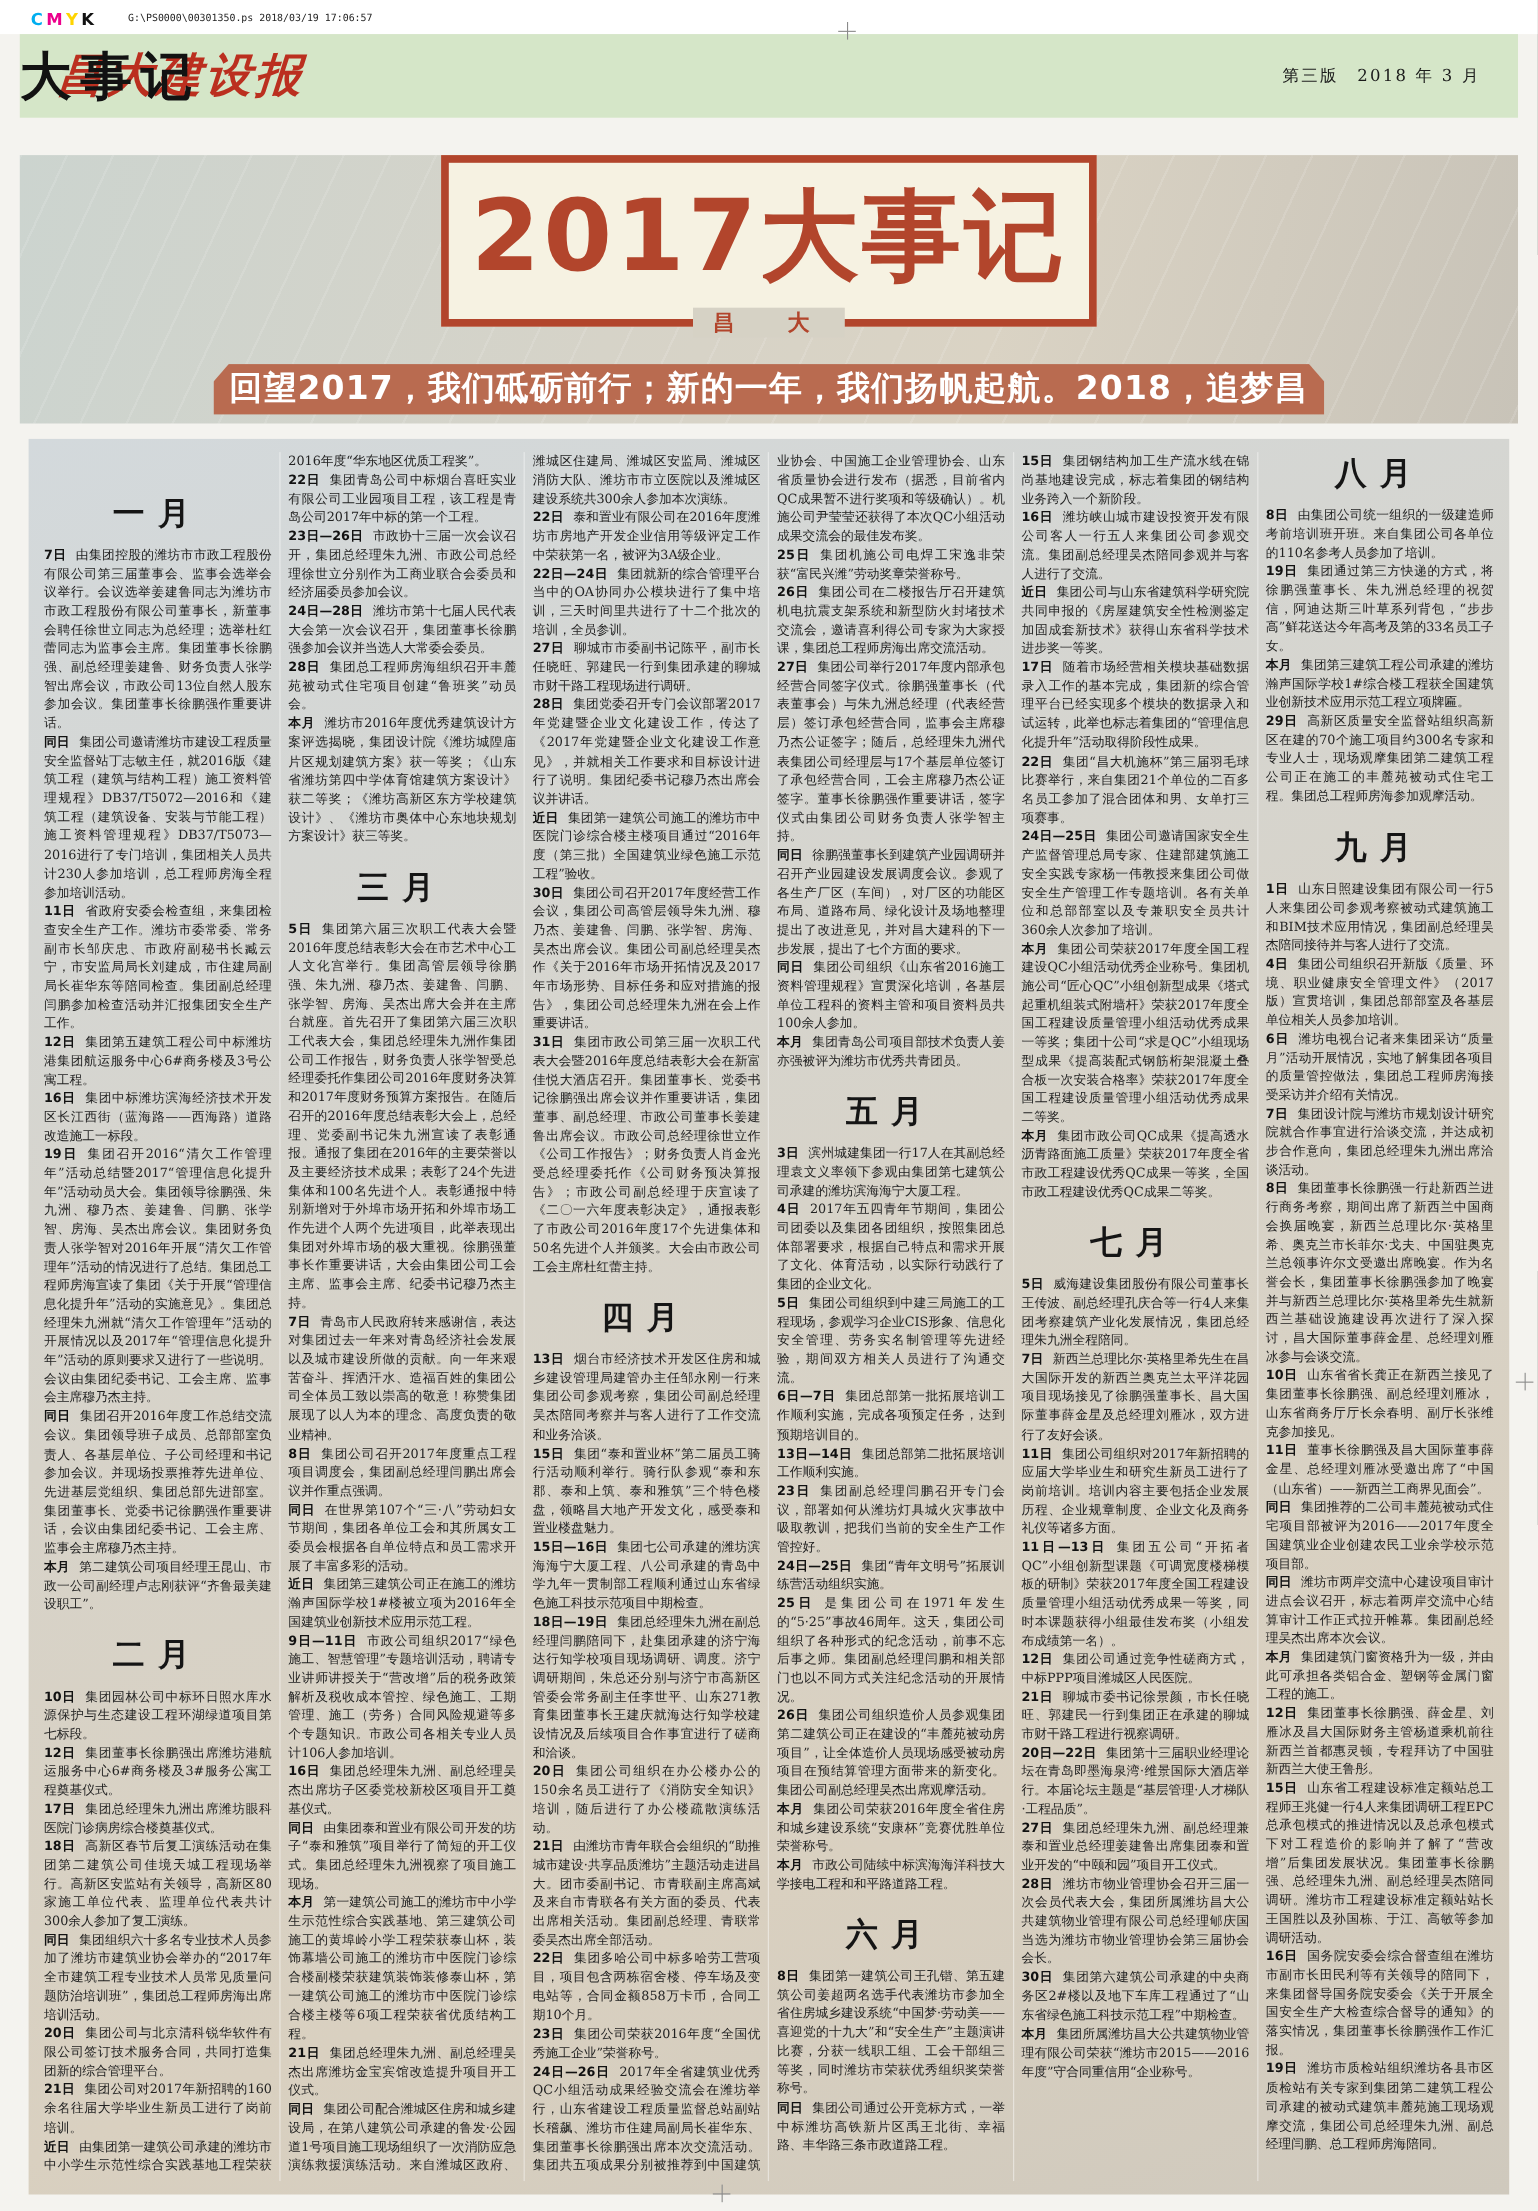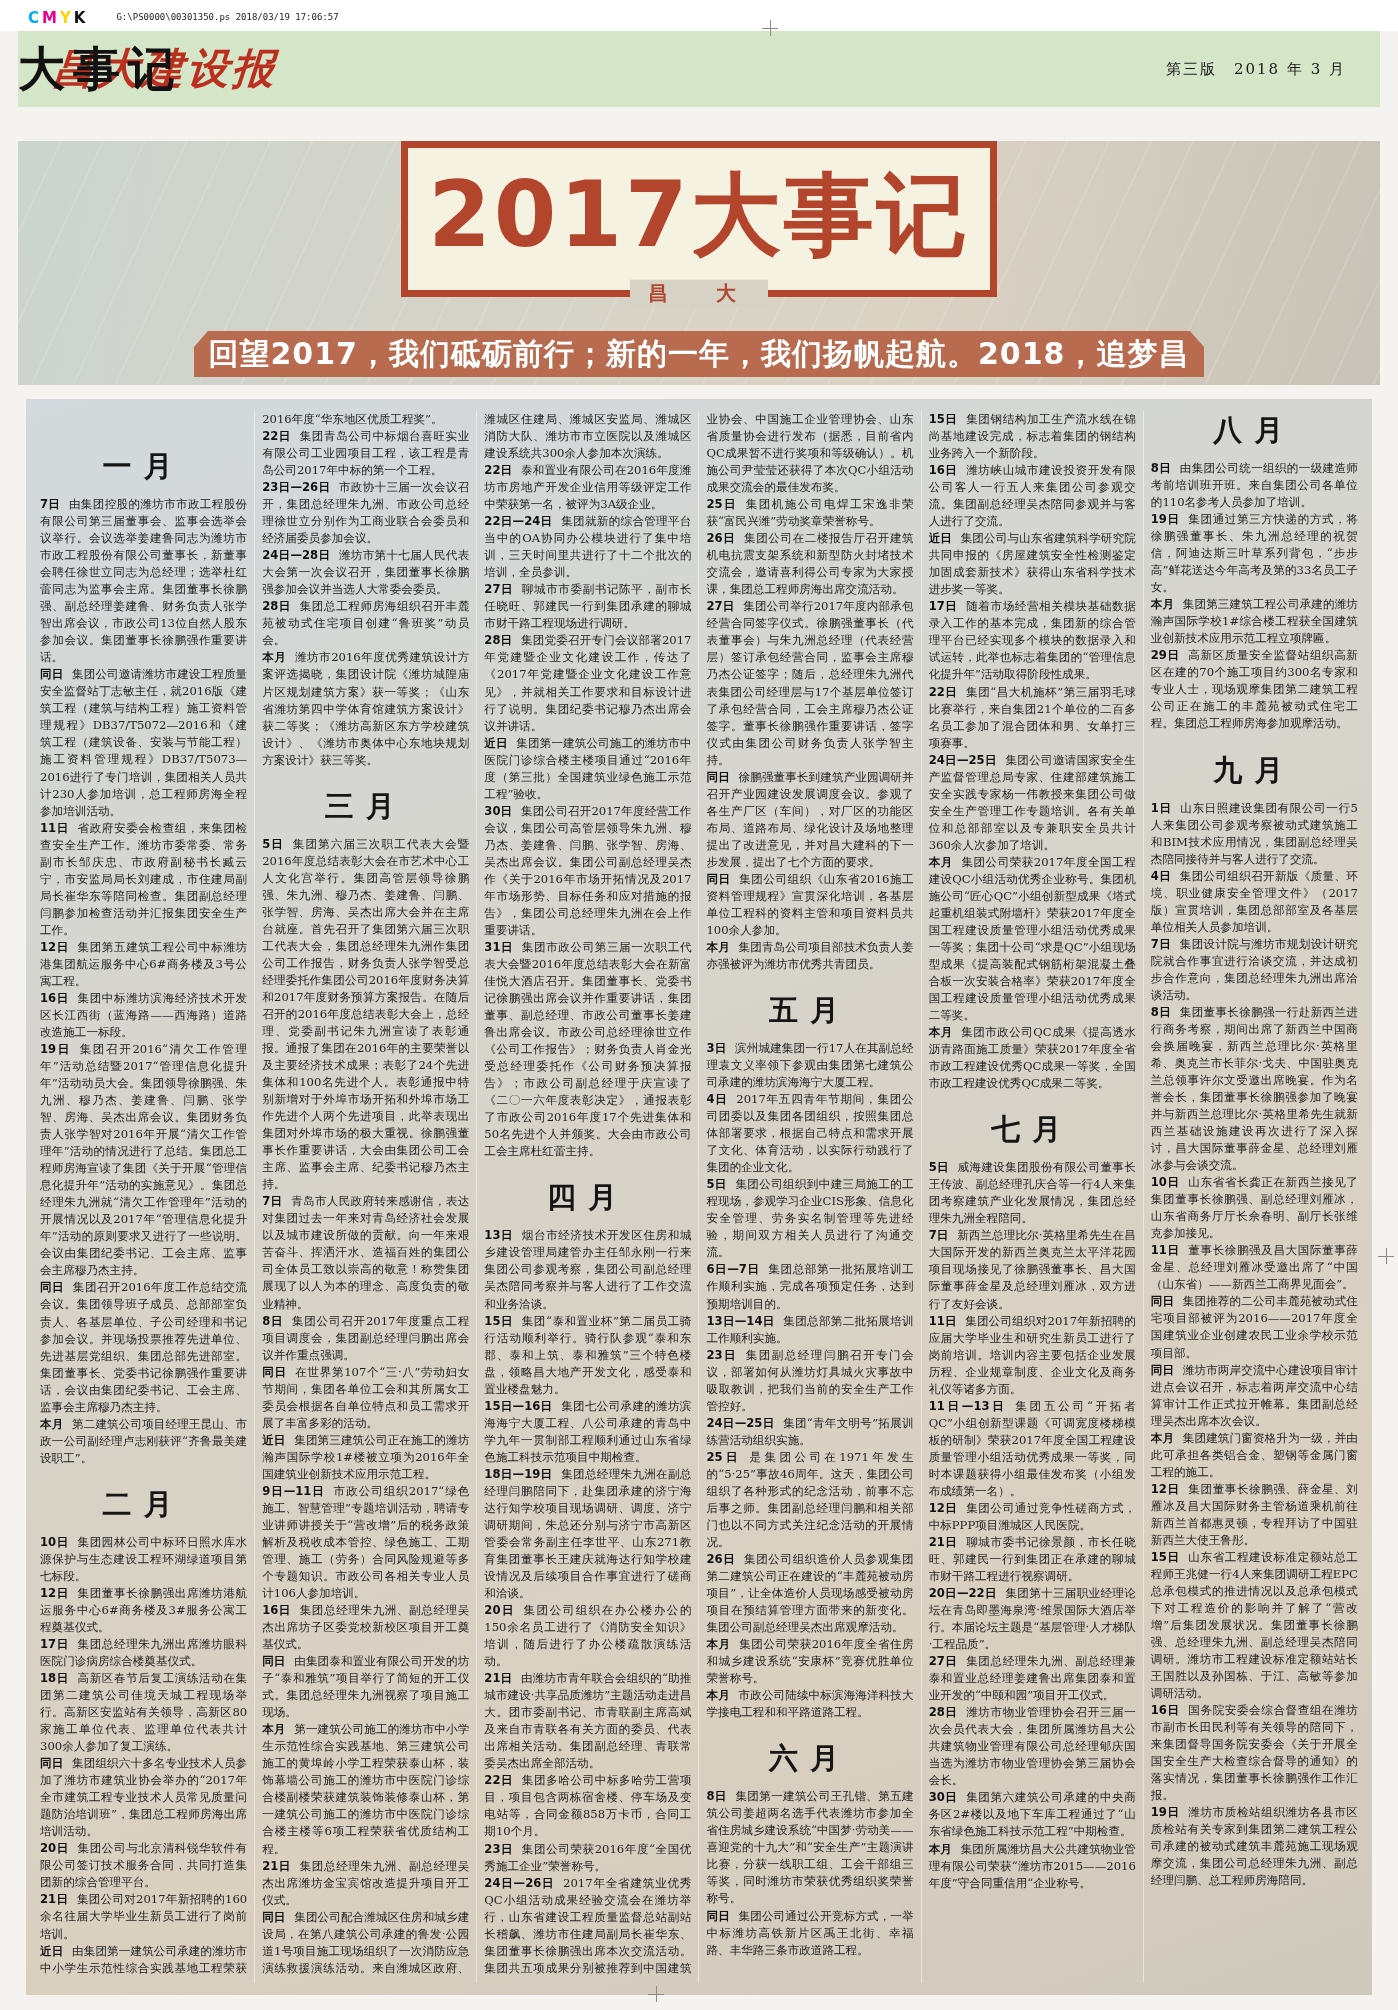--- a/index.html
+++ b/index.html
@@ -177,20 +177,21 @@
         <p class="entry"><b class="d">30日</b>集团第六建筑公司承建的中央商务区2#楼以及地下车库工程通过了“山东省绿色施工科技示范工程”中期检查。</p>
         <p class="entry"><b class="d">本月</b>集团所属潍坊昌大公共建筑物业管理有限公司荣获“潍坊市2015——2016年度”守合同重信用“企业称号。</p>
         <h2 class="month">八月</h2>
         <p class="entry"><b class="d">8日</b>由集团公司统一组织的一级建造师考前培训班开班。来自集团公司各单位的110名参考人员参加了培训。</p>
         <p class="entry"><b class="d">19日</b>集团通过第三方快递的方式，将徐鹏强董事长、朱九洲总经理的祝贺信，阿迪达斯三叶草系列背包，“步步高”鲜花送达今年高考及第的33名员工子女。</p>
         <p class="entry"><b class="d">本月</b>集团第三建筑工程公司承建的潍坊瀚声国际学校1#综合楼工程获全国建筑业创新技术应用示范工程立项牌匾。</p>
         <p class="entry"><b class="d">29日</b>高新区质量安全监督站组织高新区在建的70个施工项目约300名专家和专业人士，现场观摩集团第二建筑工程公司正在施工的丰麓苑被动式住宅工程。集团总工程师房海参加观摩活动。</p>
         <h2 class="month">九月</h2>
         <p class="entry"><b class="d">1日</b>山东日照建设集团有限公司一行5人来集团公司参观考察被动式建筑施工和BIM技术应用情况，集团副总经理吴杰陪同接待并与客人进行了交流。</p>
         <p class="entry"><b class="d">4日</b>集团公司组织召开新版《质量、环境、职业健康安全管理文件》（2017版）宣贯培训，集团总部部室及各基层单位相关人员参加培训。</p>
+        <p class="entry"><b class="d">6日</b>潍坊电视台记者来集团采访“质量月”活动开展情况，实地了解集团各项目的质量管控做法，集团总工程师房海接受采访并介绍有关情况。</p>
         <p class="entry"><b class="d">7日</b>集团设计院与潍坊市规划设计研究院就合作事宜进行洽谈交流，并达成初步合作意向，集团总经理朱九洲出席洽谈活动。</p>
         <p class="entry"><b class="d">8日</b>集团董事长徐鹏强一行赴新西兰进行商务考察，期间出席了新西兰中国商会换届晚宴，新西兰总理比尔·英格里希、奥克兰市长菲尔·戈夫、中国驻奥克兰总领事许尔文受邀出席晚宴。作为名誉会长，集团董事长徐鹏强参加了晚宴并与新西兰总理比尔·英格里希先生就新西兰基础设施建设再次进行了深入探讨，昌大国际董事薛金星、总经理刘雁冰参与会谈交流。</p>
         <p class="entry"><b class="d">10日</b>山东省省长龚正在新西兰接见了集团董事长徐鹏强、副总经理刘雁冰，山东省商务厅厅长佘春明、副厅长张维克参加接见。</p>
         <p class="entry"><b class="d">11日</b>董事长徐鹏强及昌大国际董事薛金星、总经理刘雁冰受邀出席了“中国（山东省）——新西兰工商界见面会”。</p>
         <p class="entry"><b class="d">同日</b>集团推荐的二公司丰麓苑被动式住宅项目部被评为2016——2017年度全国建筑业企业创建农民工业余学校示范项目部。</p>
         <p class="entry"><b class="d">同日</b>潍坊市两岸交流中心建设项目审计进点会议召开，标志着两岸交流中心结算审计工作正式拉开帷幕。集团副总经理吴杰出席本次会议。</p>
         <p class="entry"><b class="d">本月</b>集团建筑门窗资格升为一级，并由此可承担各类铝合金、塑钢等金属门窗工程的施工。</p>
         <p class="entry"><b class="d">12日</b>集团董事长徐鹏强、薛金星、刘雁冰及昌大国际财务主管杨道乘机前往新西兰首都惠灵顿，专程拜访了中国驻新西兰大使王鲁彤。</p>
         <p class="entry"><b class="d">15日</b>山东省工程建设标准定额站总工程师王兆健一行4人来集团调研工程EPC总承包模式的推进情况以及总承包模式下对工程造价的影响并了解了“营改增”后集团发展状况。集团董事长徐鹏强、总经理朱九洲、副总经理吴杰陪同调研。潍坊市工程建设标准定额站站长王国胜以及孙国栋、于江、高敏等参加调研活动。</p>
         <p class="entry"><b class="d">16日</b>国务院安委会综合督查组在潍坊市副市长田民利等有关领导的陪同下，来集团督导国务院安委会《关于开展全国安全生产大检查综合督导的通知》的落实情况，集团董事长徐鹏强作工作汇报。</p>

